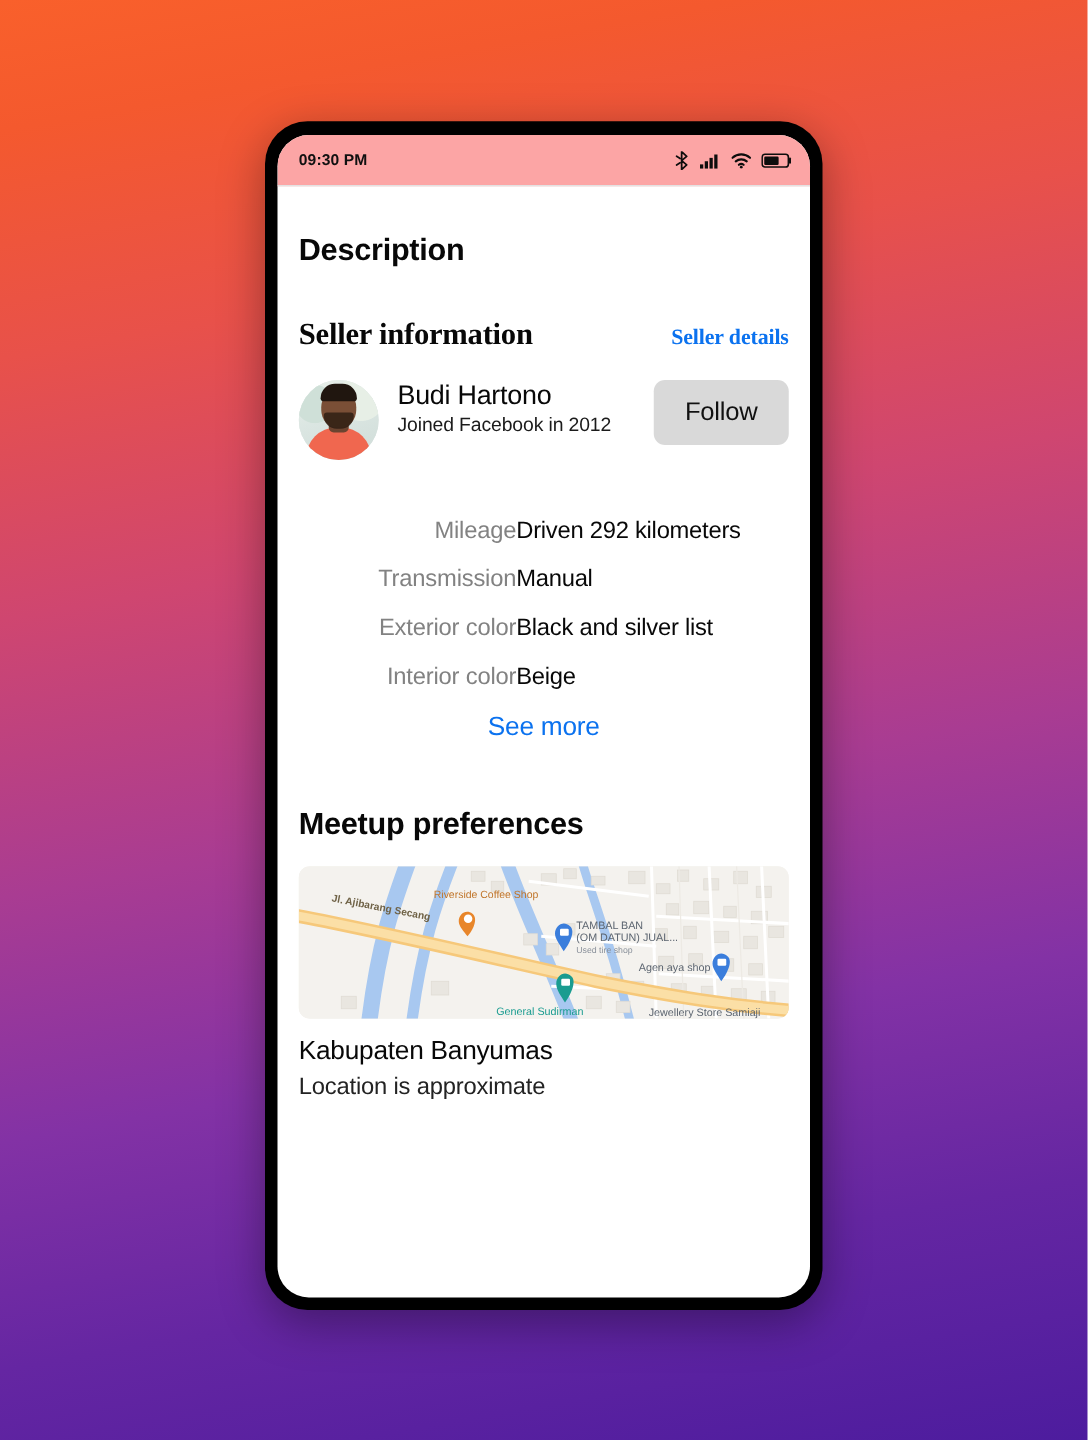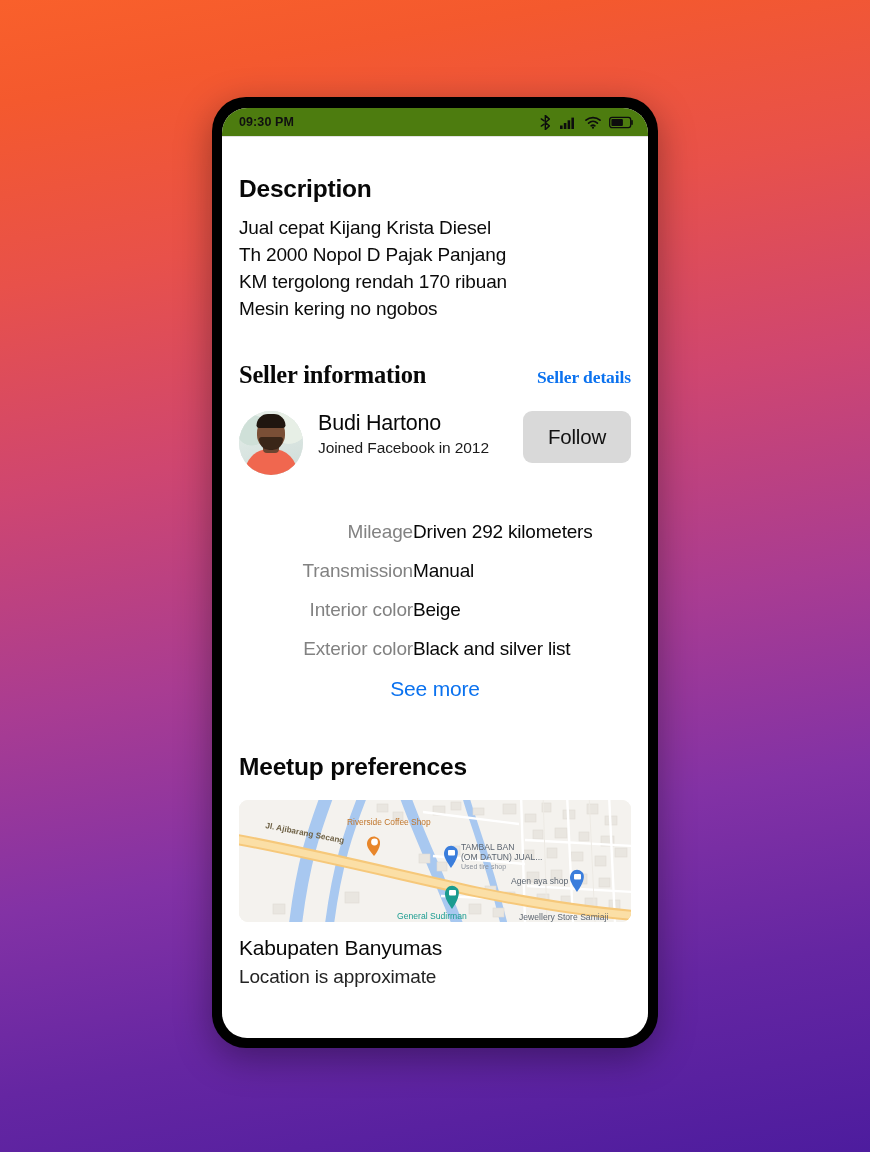--- a/index.html
+++ b/index.html
@@ -26,22 +26,22 @@
     background:#fff;
     border-radius:25px;
     overflow:hidden;
     position:relative;
     display:flex;
     flex-direction:column;
   }
 
   
   .statusbar {
-    height:29px;
-    background:#4d7c0f;
+    height:41px;
+    background:#fca5a5;
     border-bottom:1px solid #E2E2E2;
     display:flex; align-items:center;
     justify-content:space-between;
     padding:0 14px 0 17px;
     flex:0 0 auto;
   }
   .status-time {
     font-size:12.5px; font-weight:bold; color:#101010;
     letter-spacing:.1px;
   }
@@ -249,26 +249,20 @@
             <path d="M23 4.8 L23 8.2" stroke="#0d0d0d" stroke-width="1.6" stroke-linecap="round"></path>
           </svg>
         </span>
       </div>
     </div>
 
     <div class="content">
 
       <section class="desc-block">
         <h2 class="section-title">Description</h2>
-        <div class="desc-body">
-          <div class="desc-line">Jual cepat Kijang Krista Diesel</div>
-          <div class="desc-line">Th 2000 Nopol D Pajak Panjang</div>
-          <div class="desc-line">KM tergolong rendah 170 ribuan</div>
-          <div class="desc-line">Mesin kering no ngobos</div>
-        </div>
       </section>
 
       <section class="seller-block">
         <div class="seller-head">
           <h2 class="section-title">Seller information</h2>
           <span class="link-blue">Seller details</span>
         </div>
         <div class="seller-row">
           <div class="avatar">
             <div class="a-bg"></div>
@@ -290,26 +284,26 @@
         <div class="details-table">
           <div class="detail-row">
             <div class="detail-key">Mileage</div>
             <div class="detail-val">Driven 292 kilometers</div>
           </div>
           <div class="detail-row">
             <div class="detail-key">Transmission</div>
             <div class="detail-val">Manual</div>
           </div>
           <div class="detail-row">
+            <div class="detail-key">Exterior color</div>
+            <div class="detail-val">Black and silver list</div>
+          </div>
+          <div class="detail-row">
             <div class="detail-key">Interior color</div>
             <div class="detail-val">Beige</div>
-          </div>
-          <div class="detail-row">
-            <div class="detail-key">Exterior color</div>
-            <div class="detail-val">Black and silver list</div>
           </div>
         </div>
         <div class="see-more">See more</div>
       </section>
 
       <section class="meetup-block">
         <h2 class="section-title">Meetup preferences</h2>
 
         <div class="map">
           <svg viewBox="0 0 396 122" preserveAspectRatio="xMidYMid slice">

